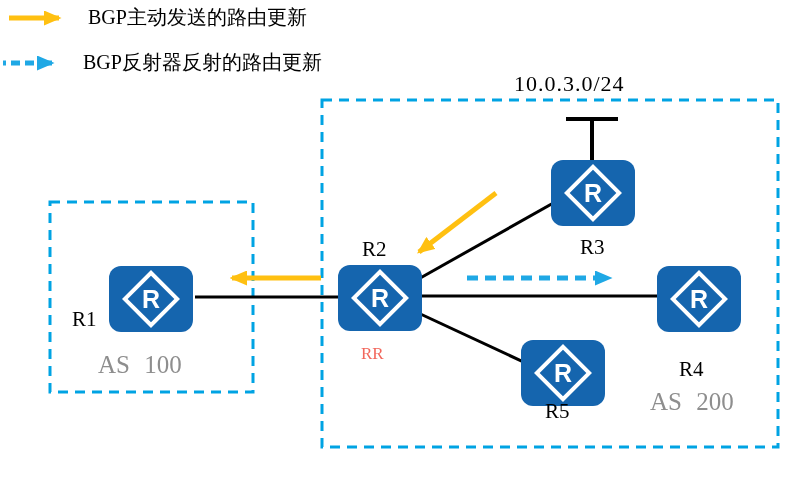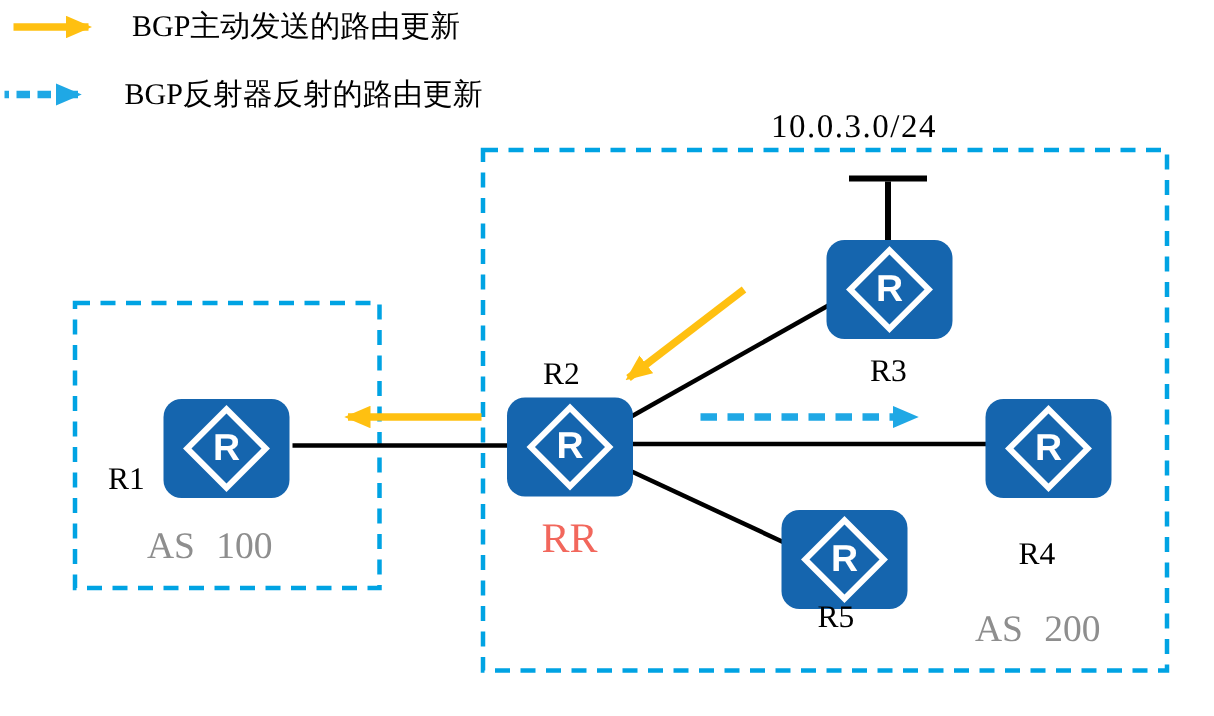--- a/index.html
+++ b/index.html
@@ -20,21 +20,21 @@
     background:var(--router-blue);border-radius:12px;}
   .diamond{position:absolute;left:50%;top:50%;width:33px;height:33px;
     transform:translate(-50%,-50%) rotate(45deg);border:4px solid #fff;}
   .rletter{position:absolute;left:50%;top:50%;transform:translate(-50%,-50%);
     color:#fff;font-family:"Liberation Sans","DejaVu Sans",sans-serif;
     font-size:25px;font-weight:bold;line-height:1;}
 
   .lbl{position:absolute;z-index:3;white-space:nowrap;color:var(--text-black);
     font-size:21px;line-height:1.05;}
   .lbl-net{font-size:22px;letter-spacing:1px;text-align:center;}
-  .lbl-role{color:var(--role-red);font-size:28px;}
+  .lbl-role{color:var(--role-red);font-size:17px;}
   .lbl-as{color:var(--as-label-gray);font-size:25px;word-spacing:8px;}
 
   .legend-row{position:absolute;display:flex;align-items:center;gap:13px;z-index:3;}
   .legend-text{font-size:20px;color:var(--text-black);white-space:nowrap;text-align:right;}
   .legend-arrow{display:block;}
 </style>
 </head>
 <body>
 
 <div id="stage">
@@ -103,15 +103,15 @@
   <div class="lbl" style="left:362px;top:238px;">R2</div>
   <div class="lbl" style="left:580px;top:236px;">R3</div>
   <div class="lbl" style="left:679px;top:342px;margin-top:16px;">R4</div>
   <div class="lbl" style="left:545px;top:400px;">R5</div>
 
   <div class="lbl lbl-net" style="left:514px;top:72px;">10.0.3.0/24</div>
 
   <div class="lbl lbl-role" style="left:361px;top:345px;">RR</div>
 
   <div class="lbl lbl-as" style="left:98px;top:352px;">AS 100</div>
-  <div class="lbl lbl-as" style="left:650px;top:407px;">AS 200</div>
+  <div class="lbl lbl-as" style="left:650px;top:389px;">AS 200</div>
 
 </div>
 
 </body></html>

